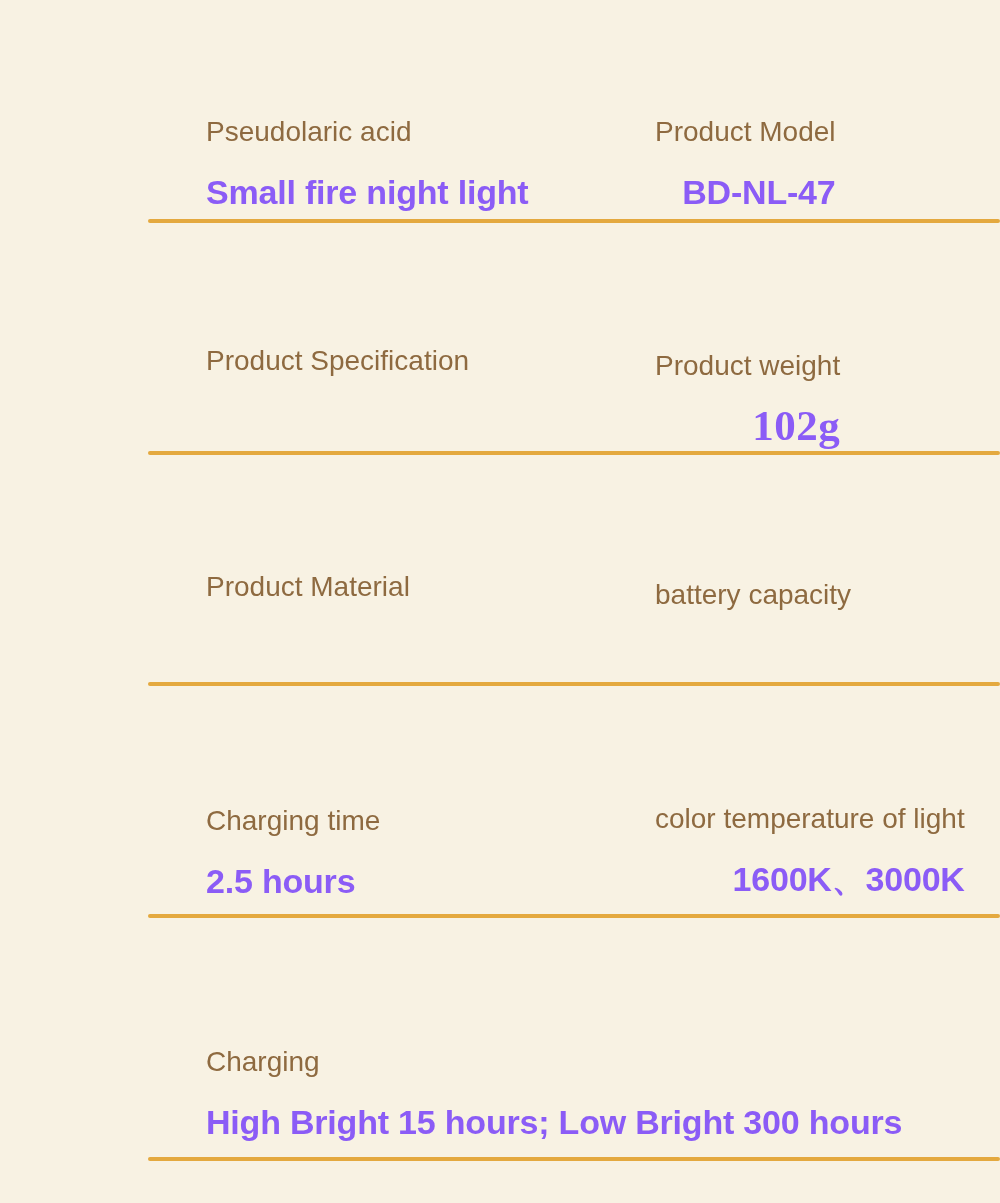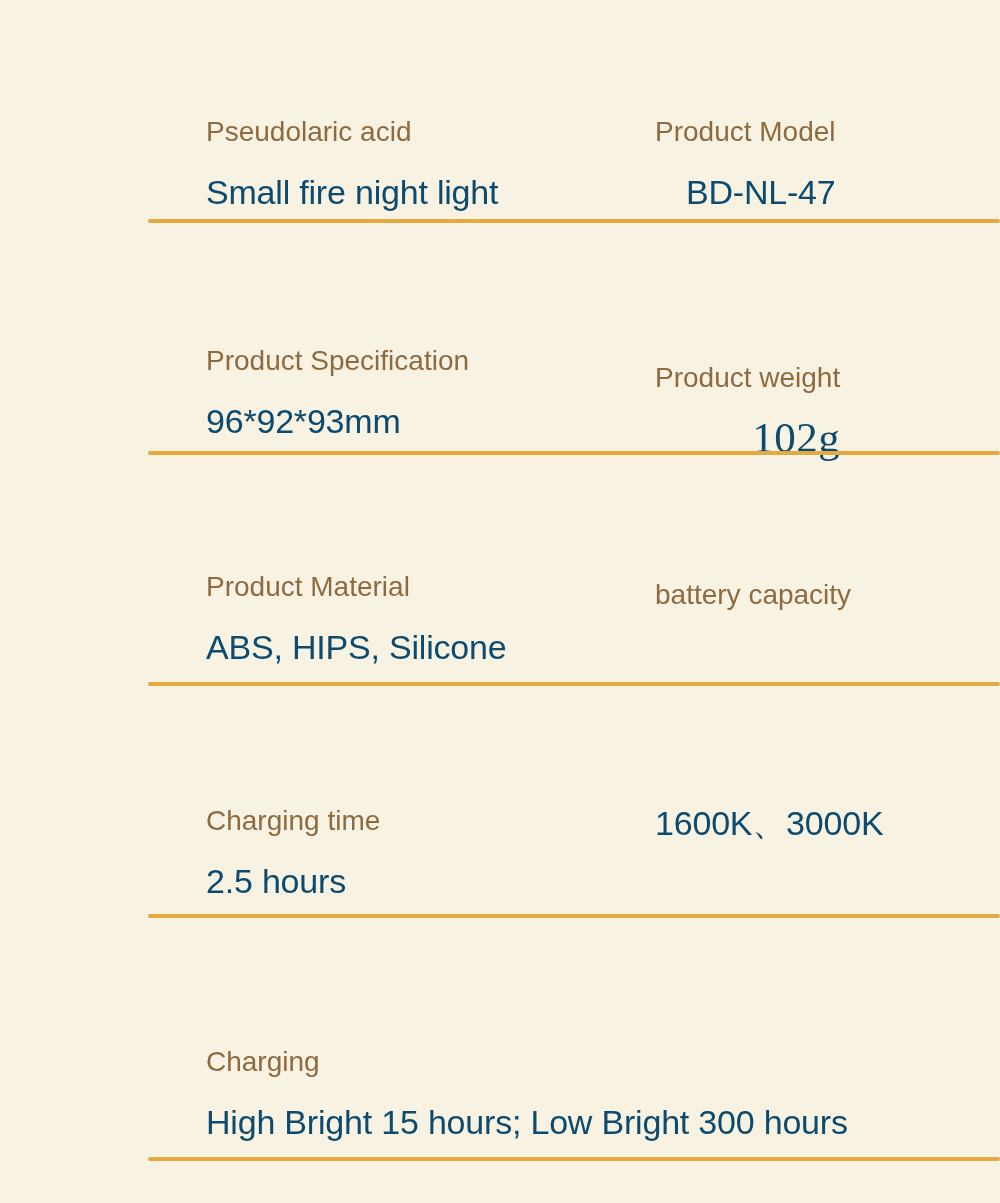--- a/index.html
+++ b/index.html
@@ -23,22 +23,22 @@
   }
   .label {
     font-size: 28px;
     font-weight: 400;
     color: #8e6a40;
     line-height: 36px;
     margin-bottom: 6px;
   }
   .value {
     font-size: 34px;
-    font-weight: 400;
-    color: #0c4a6e;
+    font-weight: 700;
+    color: #8b5cf6;
     line-height: 44px;
     letter-spacing: -0.2px;
   }
   .value.serif {
     font-family: "Liberation Serif", "DejaVu Serif", serif;
     font-size: 43px;
     letter-spacing: 0.5px;
     padding-left: 82px;
   }
   .divider {
@@ -63,42 +63,41 @@
     <div class="value">Small fire night light</div>
   </div>
   <div class="cell col-right" style="top:26px">
     <div class="label">Product Model</div>
     <div class="value">BD-NL-47</div>
   </div>
   <div class="divider" style="top:151px"></div>
 
   <div class="cell col-left" style="top:255px">
     <div class="label">Product Specification</div>
-    <div class="value">96*92*93mm</div>
   </div>
-  <div class="cell col-right" style="top:272px">
+  <div class="cell col-right" style="top:260px">
     <div class="label">Product weight</div>
     <div class="value serif">102g</div>
   </div>
   <div class="divider" style="top:383px"></div>
 
   <div class="cell col-left" style="top:481px">
     <div class="label">Product Material</div>
-    <div class="value">ABS, HIPS, Silicone</div>
   </div>
   <div class="cell col-right" style="top:489px">
     <div class="label">battery capacity</div>
   </div>
   <div class="divider" style="top:614px"></div>
 
   <div class="cell col-left" style="top:715px">
     <div class="label">Charging time</div>
     <div class="value">2.5 hours</div>
   </div>
   <div class="cell col-right" style="top:713px">
+    <div class="label">color temperature of light</div>
     <div class="value">1600K、3000K</div>
   </div>
   <div class="divider" style="top:846px"></div>
 
   <div class="cell col-left" style="top:956px">
     <div class="label">Charging</div>
     <div class="value">High Bright 15 hours; Low Bright 300 hours</div>
   </div>
   <div class="divider" style="top:1089px"></div>
 

